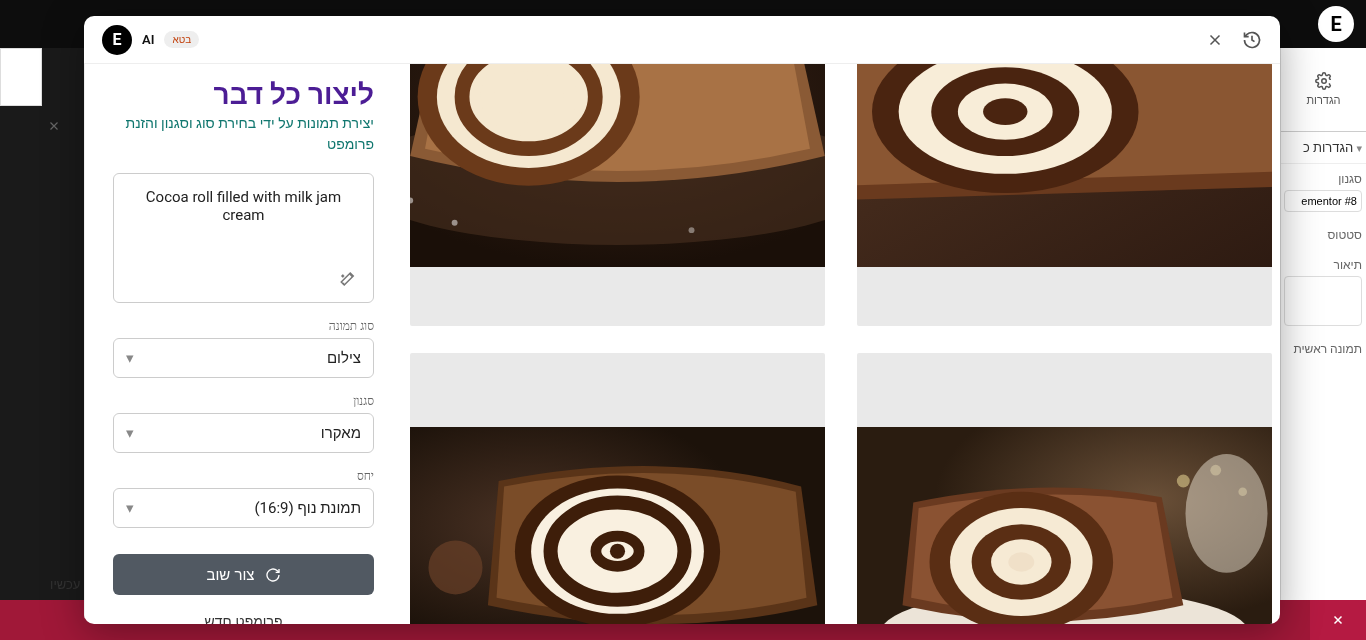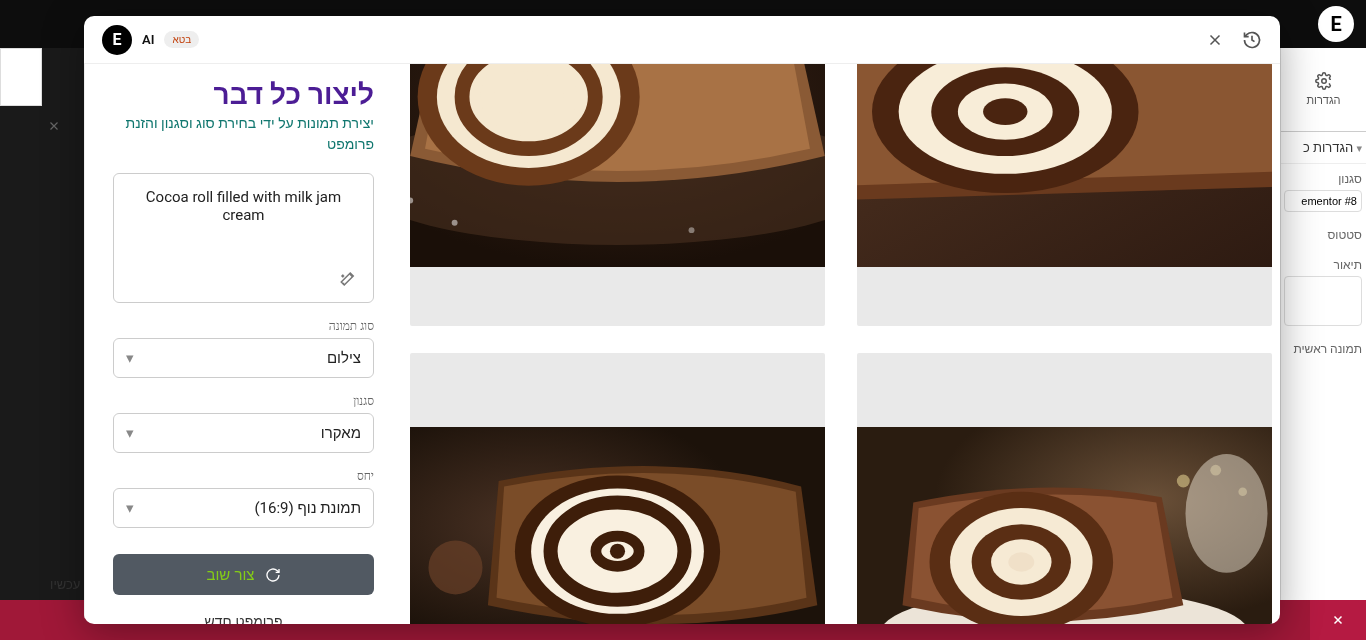--- a/index.html
+++ b/index.html
@@ -147,21 +147,21 @@
 .wand-icon { color:#777; cursor:pointer;}
 .form-group { margin-top:16px; }
 .form-label { font-size:12px; color:#666; margin-bottom:4px; display:block;font-family:Liberation Serif, serif;}
 .select {
   width:100%; border:1px solid #ccc; border-radius:6px; padding:10px 12px;
   font-size:15px; color:#222; display:flex; justify-content:space-between; align-items:center;
   cursor:pointer; direction:rtl;
 }
 .select .chev { color:#888; }
 .btn-primary {
-  margin-top:26px; background:#515962; color:#84cc16; border:none; border-radius:6px;
+  margin-top:26px; background:#515962; color:#ffffff; border:none; border-radius:6px;
   padding:12px; font-size:15px; cursor:pointer; display:flex; align-items:center; justify-content:center; gap:10px;
 }
 .btn-link {
   margin-top:18px; background:none; border:none; color:#333; font-size:14px; cursor:pointer;
 }
 .gallery {
   flex:1; overflow-y:auto; padding:0 8px 10px 8px; position:relative;
   display:grid; grid-template-columns:1fr 1fr; gap:28px 32px;
   direction:ltr;
   scrollbar-width:thin;

